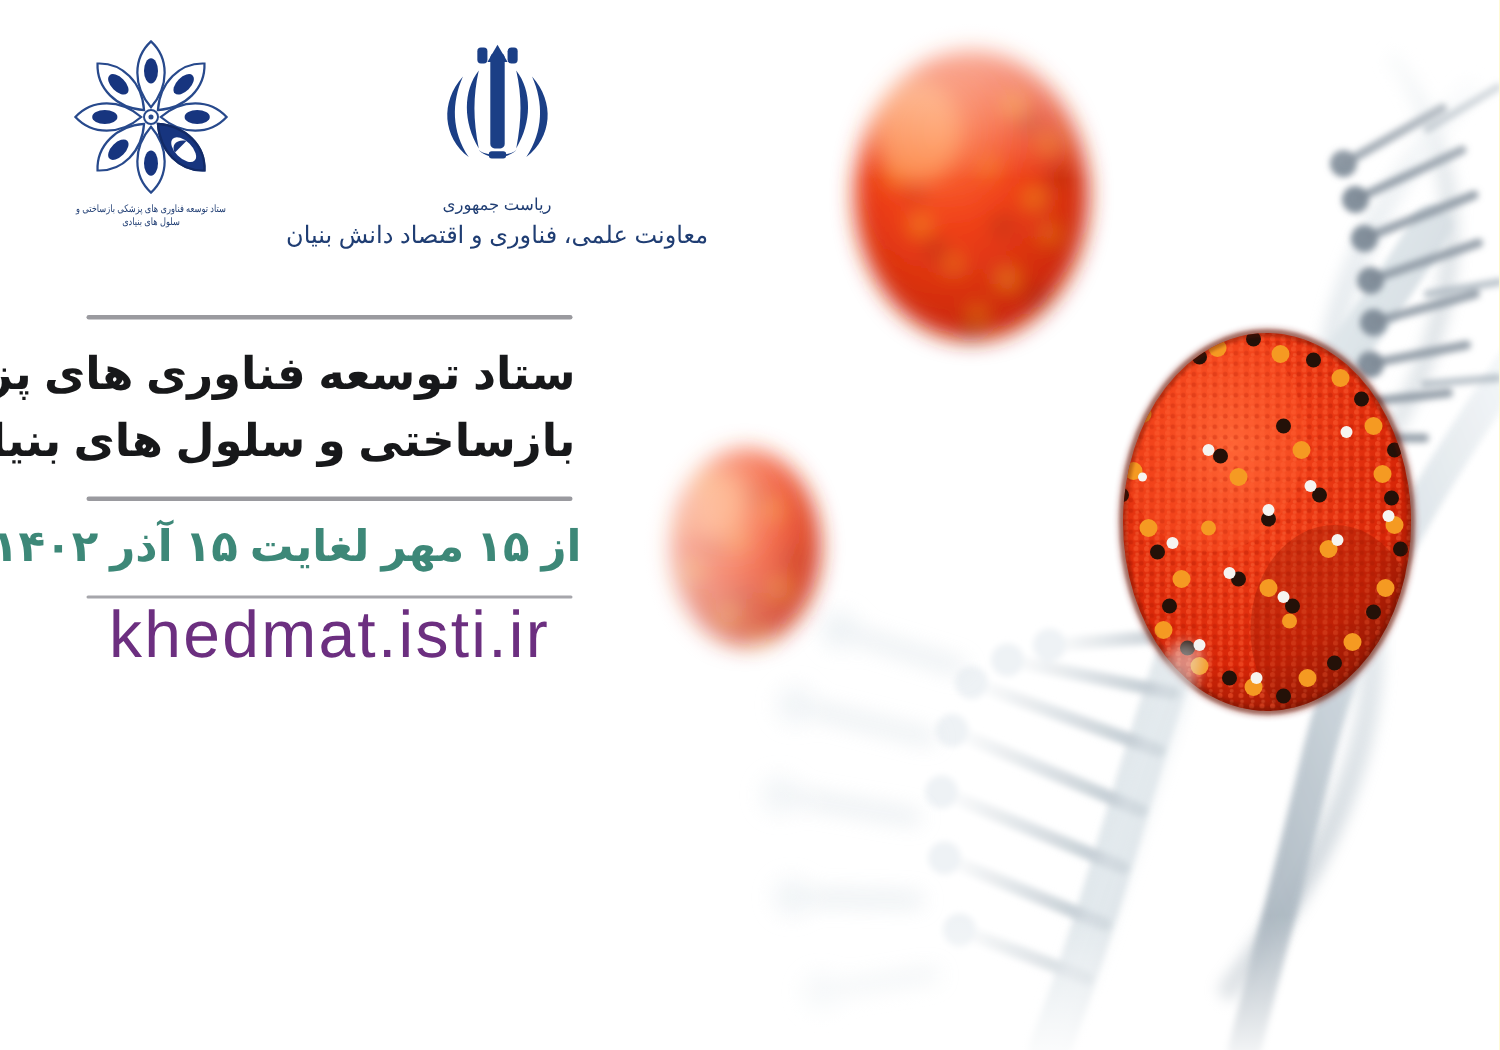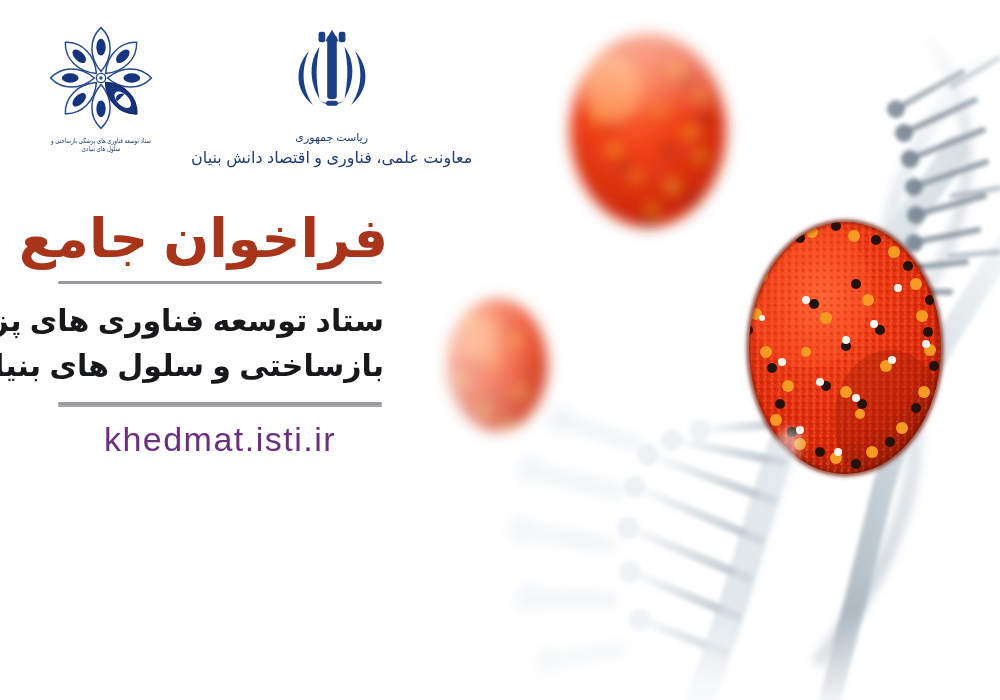--- a/index.html
+++ b/index.html
@@ -113,24 +113,24 @@
   .dateline {
     font-size: 29px;
     font-weight: bold;
     color: #3d8878;
     line-height: 1.3;
     margin: 13px 0 12px 0;
     white-space: nowrap;
   }
   .url {
     direction: ltr;
-    font-size: 34px;
+    font-size: 44px;
     color: #6c2f80;
     letter-spacing: 1.5px;
-    margin-top: 13px;
+    margin-top: 0;
     white-space: nowrap;
   }
 </style>
 </head>
 <body>
 
 <div id="banner">
 
   <div class="bg-art">
     <svg width="1000" height="700" viewBox="0 0 1000 700" aria-hidden="true">
@@ -498,30 +498,30 @@
         </g>
       </svg>
       <div class="logo-caption-fa" style="font-size:11px; margin-top:7px;">ریاست جمهوری</div>
       <div class="logo-caption-fa" style="font-size:16px; margin-top:3px;">معاونت علمی، فناوری و اقتصاد دانش بنیان</div>
     </div>
 
   </div>
 
   <div class="text-col">
 
-    <div class="headline">فراخوان جامع</div>
 
     <div class="rule"></div>
 
     <div class="subtitle">
       <div>ستاد توسعه فناوری های پزشکی</div>
       <div>بازساختی و سلول های بنیادی</div>
     </div>
 
     <div class="rule"></div>
 
+    <div class="dateline">از ۱۵ مهر لغایت ۱۵ آذر ۱۴۰۲</div>
 
     <div class="rule thin"></div>
 
     <div class="url">khedmat.isti.ir</div>
   </div>
 
 </div>
 
 </body></html>

